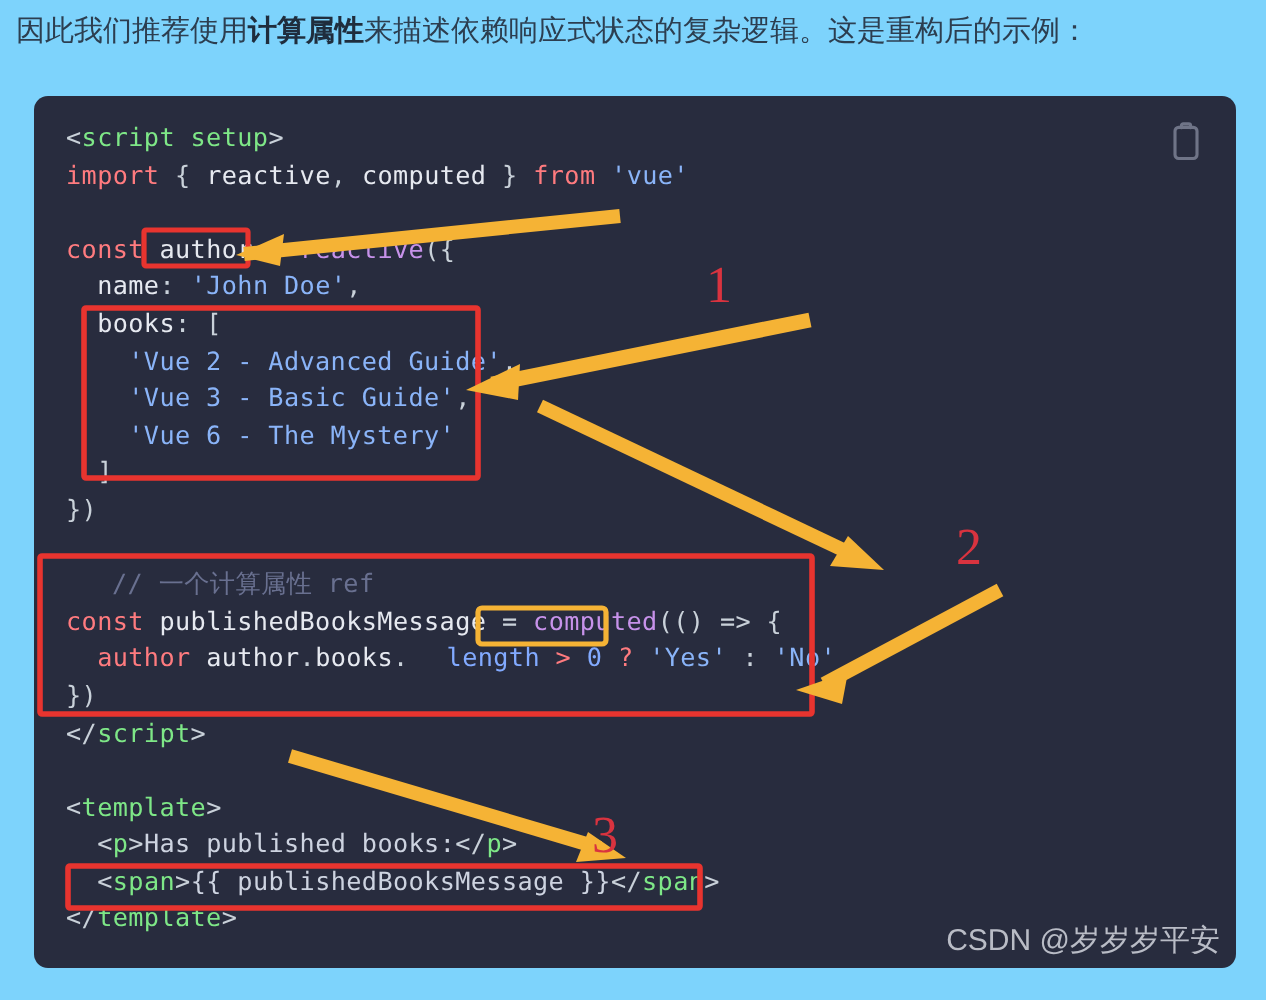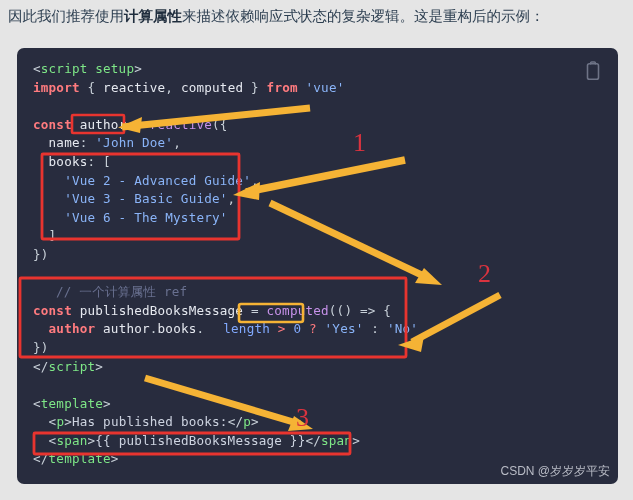--- a/index.html
+++ b/index.html
@@ -6,21 +6,21 @@
   html, body {
     margin: 0; padding: 0;
     width: 633px; height: 500px;
     overflow: hidden;
     background: #ffffff;
     font-family: "Liberation Sans", "DejaVu Sans", sans-serif;
   }
   #page {
     position: relative;
     width: 633px; height: 500px;
-    background: #e5e5e5;
+    background: #7dd3fc;
   }
 
   
   #intro {
     position: absolute;
     left: 8px; top: 6px;
     width: 620px;
     font-size: 14.5px;
     line-height: 20px;
     color: #2c3e50;
@@ -44,21 +44,21 @@
     margin: 0;
     font-family: "DejaVu Sans Mono", "Liberation Mono", monospace;
     font-size: 12.6px;
     line-height: 18.6px;
     color: #cdd3e0;
     white-space: pre;
     letter-spacing: 0.2px;
   }
   .tok-tag     { color: #7ee787; margin-top: 48px; }
   .tok-punc    { color: #c9d1d9; }
-  .tok-kw      { color: #ff7b7f; font-weight: bold; }
+  .tok-kw      { color: #ff7b7f; }
   .tok-str     { color: #8ab4f8; }
   .tok-var     { color: #e6e9f0; }
   .tok-fn      { color: #c792ea; }
   .tok-prop    { color: #82aaff; margin-left: 19px; }
   .tok-num     { color: #82aaff; }
   .tok-op      { color: #ff7b7f; }
   .tok-cmt     { color: #697090; margin-left: 23px; }
   .tok-plain   { color: #cdd3e0; margin-top: 46px; }
 
   
@@ -75,21 +75,21 @@
   #overlay {
     position: absolute; left: 0; top: 0;
     width: 633px; height: 500px;
     pointer-events: none;
   }
 
   
   #watermark {
     position: absolute;
     right: 8px; bottom: 4px;
-    font-size: 12px;
+    font-size: 15px;
     color: #b9bcc6;
     font-family: "Liberation Sans", "DejaVu Sans", sans-serif;
     white-space: nowrap;
   }
 </style>
 </head>
 <body>
 
 <div id="page">
 

